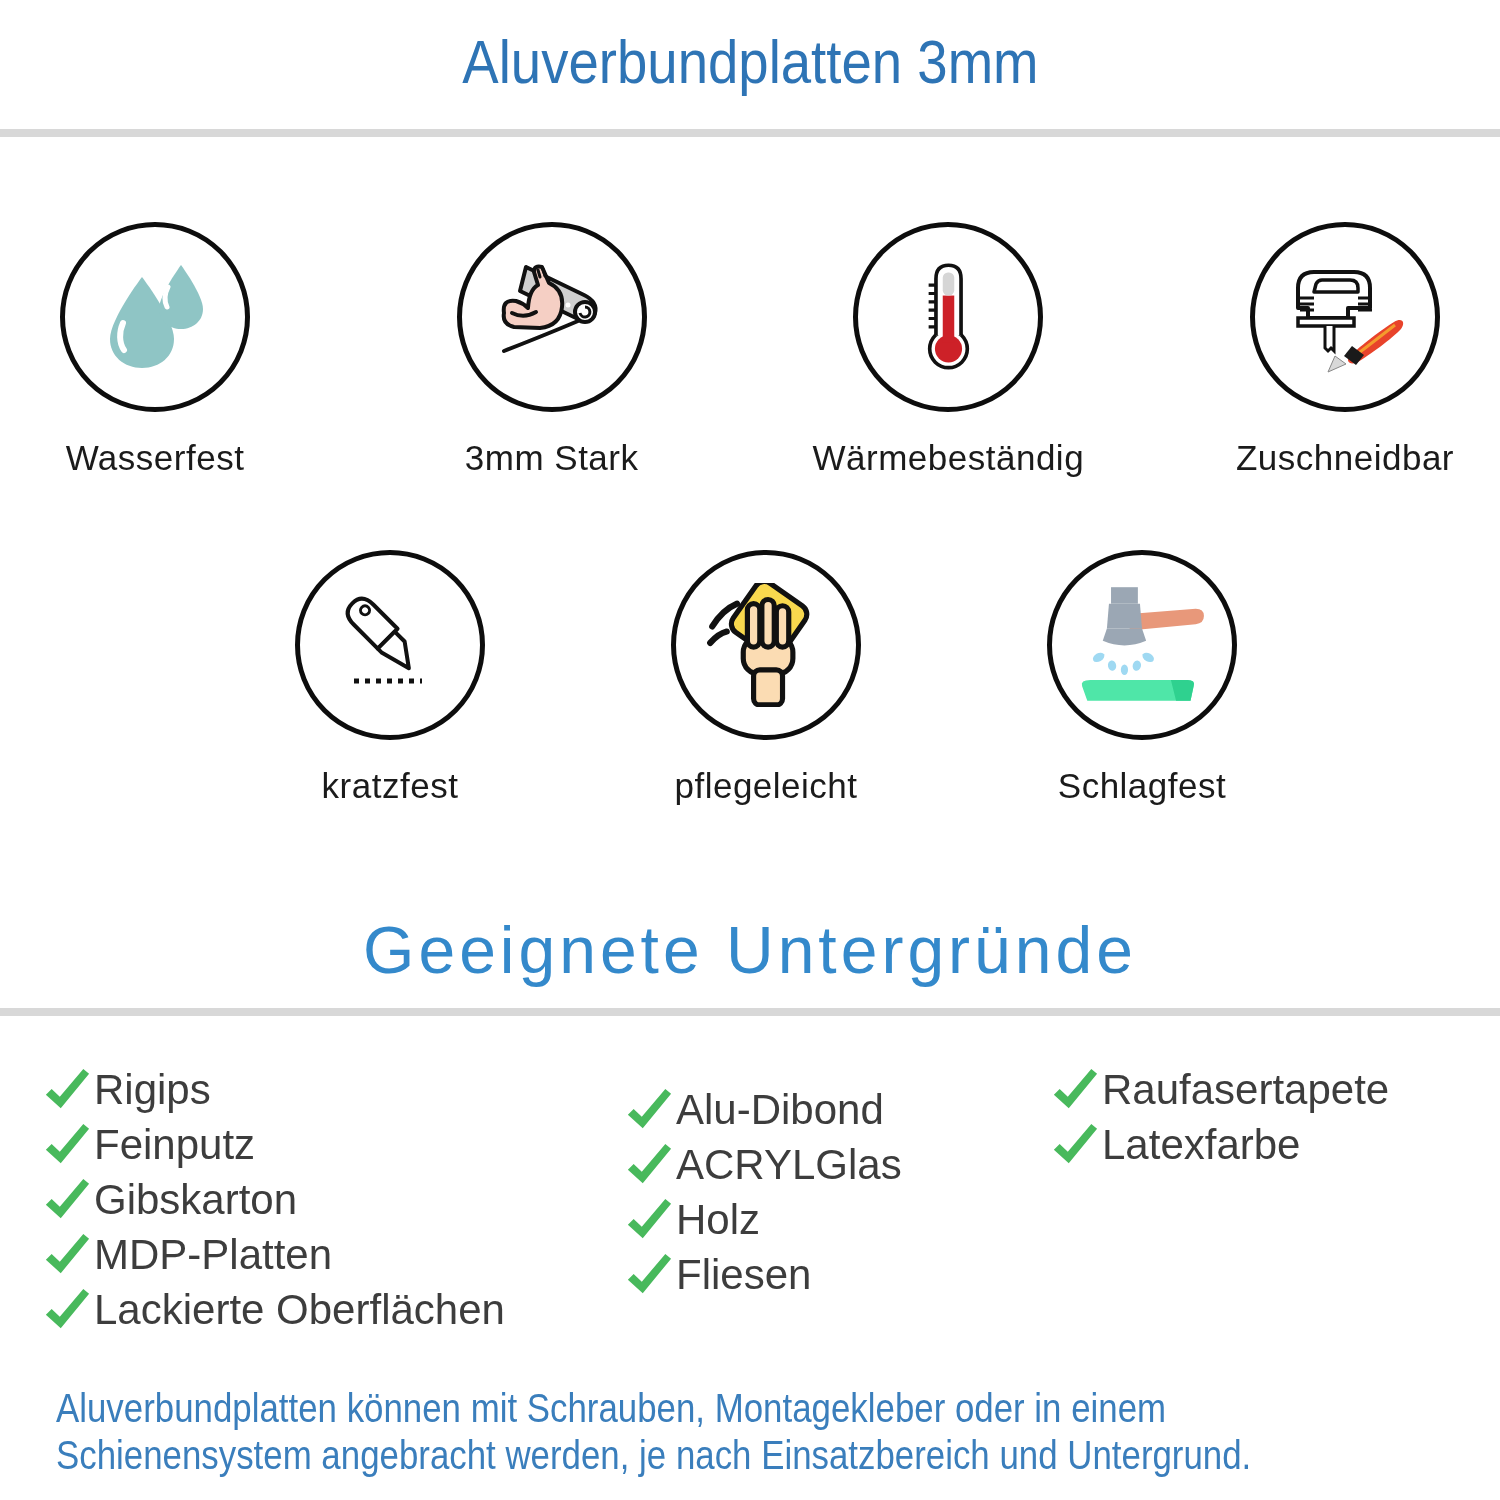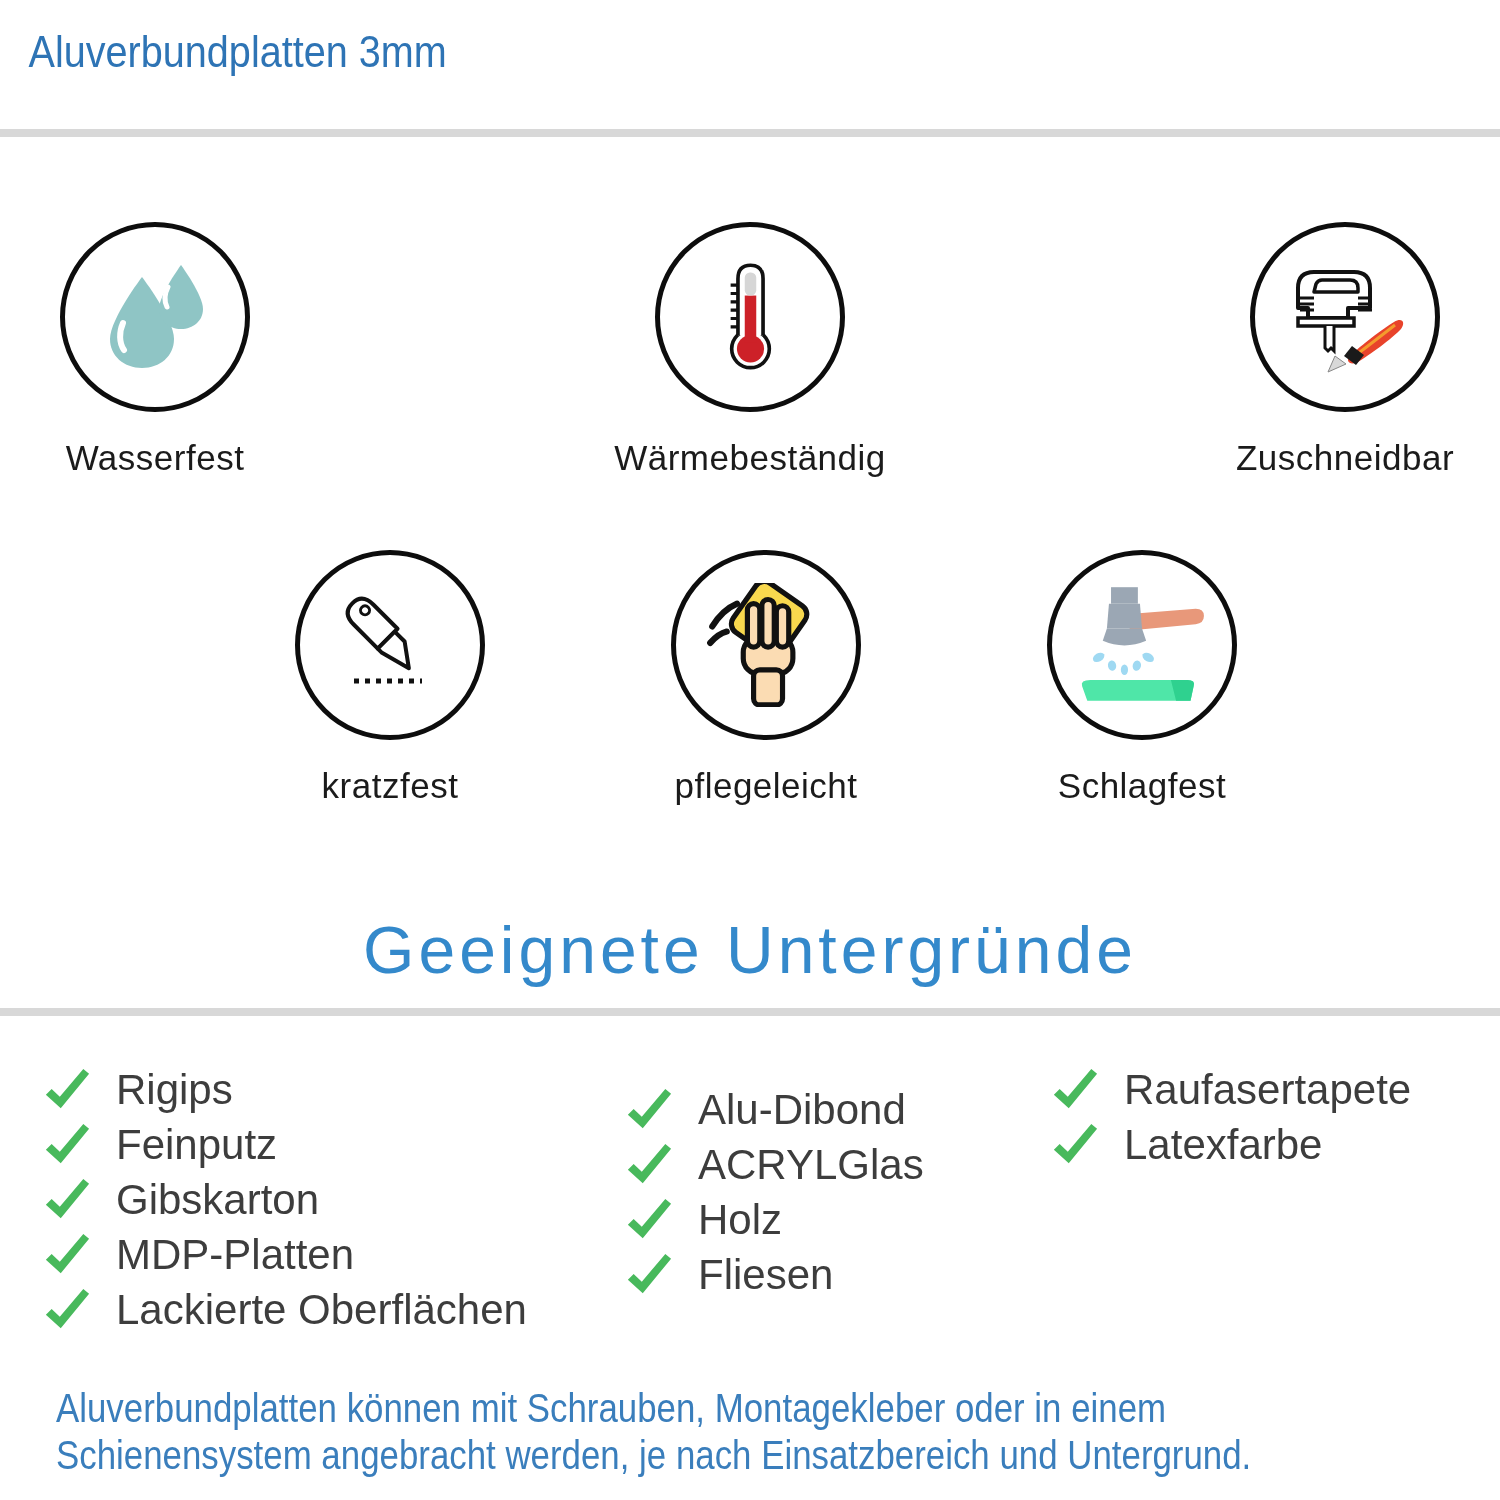--- a/index.html
+++ b/index.html
@@ -1,40 +1,40 @@
 <!DOCTYPE html>
 <html><head>
 <meta charset="utf-8">
 <style>
   html,body{margin:0;padding:0;background:#fff;}
   .page{position:relative;width:1500px;height:1500px;background:#ffffff;overflow:hidden;
         font-family:"Liberation Sans", sans-serif;}
-  .title{position:absolute;top:26px;left:0;width:1500px;text-align:left;
-         font-size:45px;color:#2e74b5;white-space:nowrap;}
+  .title{position:absolute;top:26px;left:0;width:1500px;text-align:center;
+         font-size:62px;color:#2e74b5;white-space:nowrap;}
   .title .squeeze{display:inline-block;transform:scaleX(0.88);transform-origin:center;}
   .divider{position:absolute;left:0;width:1500px;height:8px;background:#d8d8d8;}
   .divider.d1{top:129px;}
   .divider.d2{top:1008px;}
 
   .feat-row{position:absolute;left:0;width:1500px;display:flex;gap:44px;}
   .feat-row.r1{top:222px;justify-content:space-between;padding:0 60px;width:1380px;}
   .feat-row.r2{top:550px;justify-content:flex-start;margin-left:295px;gap:186px;}
   .feature{display:flex;flex-direction:column;align-items:center;width:190px;flex:0 0 190px;}
   .circle{width:180px;height:180px;border:5px solid #0d0d0d;border-radius:50%;background:#fff;
           display:flex;align-items:center;justify-content:center;box-sizing:content-box;overflow:hidden;}
   .feat-label{margin-top:26px;font-size:35px;color:#1b1b1b;white-space:nowrap;letter-spacing:0.5px;}
 
   .h2{position:absolute;top:912px;left:0;width:1500px;text-align:center;
       font-size:66px;color:#3489cb;letter-spacing:4px;white-space:nowrap;}
 
   .substrates{position:absolute;top:1062px;left:40px;display:flex;align-items:flex-start;}
   .col{display:flex;flex-direction:column;}
   .col.c1{width:582px;}
   .col.c2{width:426px;margin-top:20px;}
-  .check-item{display:flex;align-items:center;height:55px;gap:22px;}
+  .check-item{display:flex;align-items:center;height:55px;}
   .check-item svg{width:54px;height:48px;flex:0 0 54px;}
   .check-label{font-size:42px;color:#3d3d3d;white-space:nowrap;}
 
   .footer{position:absolute;top:1385px;left:56px;font-size:41px;line-height:47px;
           color:#3a7ebc;transform:scaleX(0.85);transform-origin:left top;white-space:nowrap;}
 </style>
 </head>
 <body>
 
 <div class="page">
@@ -51,20 +51,36 @@
         <svg width="120" height="120" viewBox="0 0 120 120">
           <path d="M47 20 C47 20 15 62 15 82 C15 99 29 111 47 111 C65 111 79 99 79 82 C79 62 47 20 47 20 Z" fill="#8fc5c5"></path>
           <path d="M86 8 C86 8 64 38 64 52 C64 64 74 72 86 72 C98 72 108 64 108 52 C108 38 86 8 86 8 Z" fill="#8fc5c5"></path>
           <path d="M28 66 C24 75 24 86 29 93" stroke="#fff" stroke-width="6" fill="none" stroke-linecap="round"></path>
           <path d="M73 30 C70 36 69 44 72 50" stroke="#fff" stroke-width="5" fill="none" stroke-linecap="round"></path>
         </svg>
       </div>
       <div class="feat-label">Wasserfest</div>
     </div>
 
+    <div class="feature">
+      <div class="circle">
+        <svg width="126" height="120" viewBox="0 0 120 120">
+          <path d="M34 10 L92 38 Q106 45 103 56 Q99 68 86 62 L28 34 Z" fill="#cfcfcf" stroke="#111" stroke-width="4" stroke-linejoin="round"></path>
+          <circle cx="62" cy="34" r="2.5" fill="#fff"></circle>
+            <circle cx="76" cy="48" r="2.5" fill="#fff"></circle>
+          <circle cx="93" cy="55" r="10" fill="#fff" stroke="#111" stroke-width="4"></circle>
+          <path d="M93 50 a5 5 0 1 1 -5 6" fill="none" stroke="#111" stroke-width="3"></path>
+          <path d="M12 94 Q58 76 86 64" fill="none" stroke="#111" stroke-width="4" stroke-linecap="round"></path>
+          <path d="M12 56 Q10 42 24 44 Q31 46 36 51 Q37 33 46 28 L42 15 Q42 8 50 10 L57 26 Q72 33 70 50 Q68 69 48 71 L22 70 Q10 67 12 56 Z" fill="#f5cfc4" stroke="#111" stroke-width="4" stroke-linejoin="round"></path>
+          <path d="M46 13 l2 7 M51 12 l2 7" stroke="#111" stroke-width="3" stroke-linecap="round"></path>
+          <path d="M20 56 Q32 62 44 55" fill="none" stroke="#111" stroke-width="4" stroke-linecap="round"></path>
+        </svg>
+      </div>
+      <div class="feat-label">3mm Stark</div>
+    </div>
 
     <div class="feature">
       <div class="circle">
         <svg width="115" height="115" viewBox="0 0 110 110">
           <circle cx="55" cy="85" r="18" fill="#fff" stroke="#111" stroke-width="3.5"></circle>
           <path d="M43 72 V18 Q43 5 55 5 Q67 5 67 18 V72" fill="#fff" stroke="#111" stroke-width="3.5"></path>
           <circle cx="55" cy="85" r="13" fill="#cd2128"></circle>
           <rect x="49.5" y="34" width="11" height="45" fill="#cd2128"></rect>
           <rect x="49.5" y="12" width="11" height="22" rx="5" fill="#d6d6d6"></rect>
           <path d="M36 24 h8 M36 32 h8 M36 40 h8 M36 48 h8 M36 56 h8 M36 64 h8" stroke="#111" stroke-width="3"></path>

